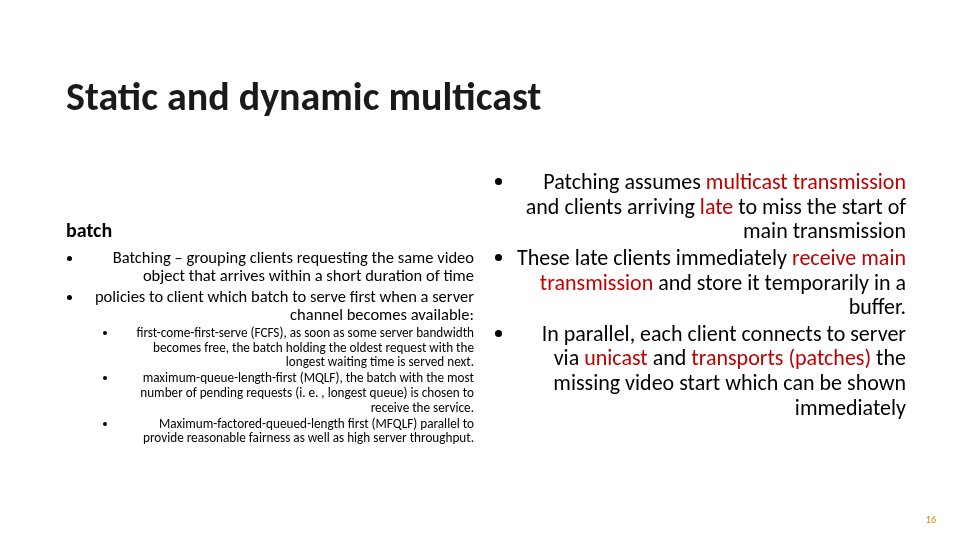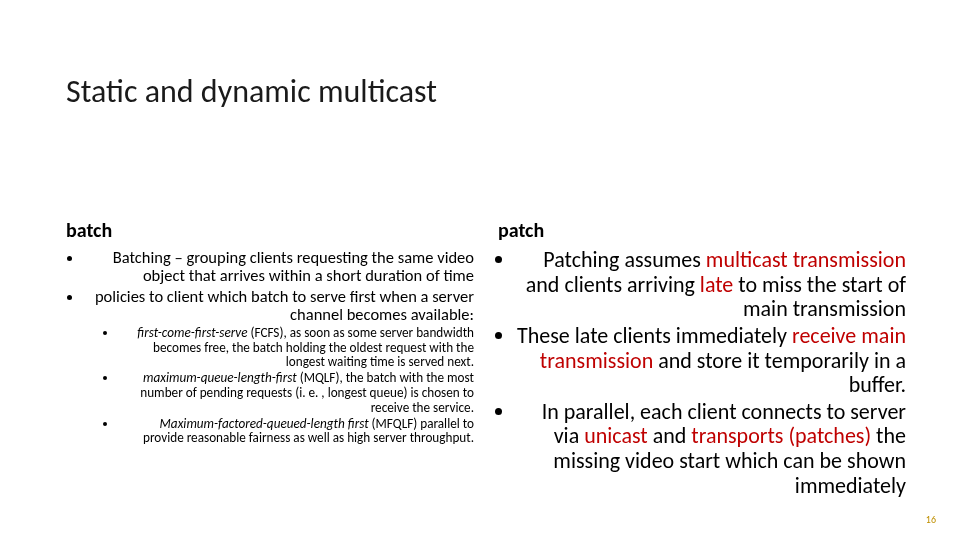--- a/index.html
+++ b/index.html
@@ -16,22 +16,22 @@
     position: relative;
     width: 960px;
     height: 540px;
     box-sizing: border-box;
   }
   .title {
     position: absolute;
     left: 66px;
     top: 72px;
     font-family: "Calibri Light", Calibri, "Segoe UI", Arial, sans-serif;
-    font-size: 32px;
-    font-weight: 400;
+    font-size: 40px;
+    font-weight: 700;
     color: #1a1a1a;
     letter-spacing: 0px;
   }
   .columns {
     position: absolute;
     left: 66px;
     top: 170px;
     width: 840px;
     display: flex;
     flex-direction: row;
@@ -63,21 +63,20 @@
     padding-left: 34px;
     list-style-type: disc;
   }
   ul.inner > li {
     font-size: 13.2px;
     line-height: 1.12;
     margin-bottom: 1px;
     font-style: normal;
   }
   .term-italic {
-    font-style: italic;
   }
   .col.right ul.outer > li {
     font-size: 22px;
     line-height: 1.12;
     margin-bottom: 2px;
   }
   .red {
     color: #bf0000;
   }
   .page-number {
@@ -112,21 +111,20 @@
             </li>
             <li>
               <span class="term-italic">Maximum-factored-queued-length first</span><span> (MFQLF) parallel to provide reasonable fairness as well as high server throughput.</span>
             </li>
           </ul>
         </li>
       </ul>
     </div>
 
     <div class="col right">
-      <div class="col-heading">patch</div>
       <ul class="outer">
         <li>
           <span>Patching assumes </span><span class="red">multicast transmission</span><span> and clients arriving </span><span class="red">late</span><span> to miss the start of main transmission</span>
         </li>
         <li>
           <span>These late clients immediately </span><span class="red">receive main transmission</span><span> and store it temporarily in a buffer.</span>
         </li>
         <li>
           <span>In parallel, each client connects to server via </span><span class="red">unicast</span><span> and </span><span class="red">transports (patches)</span><span> the missing video start which can be shown immediately</span>
         </li>

